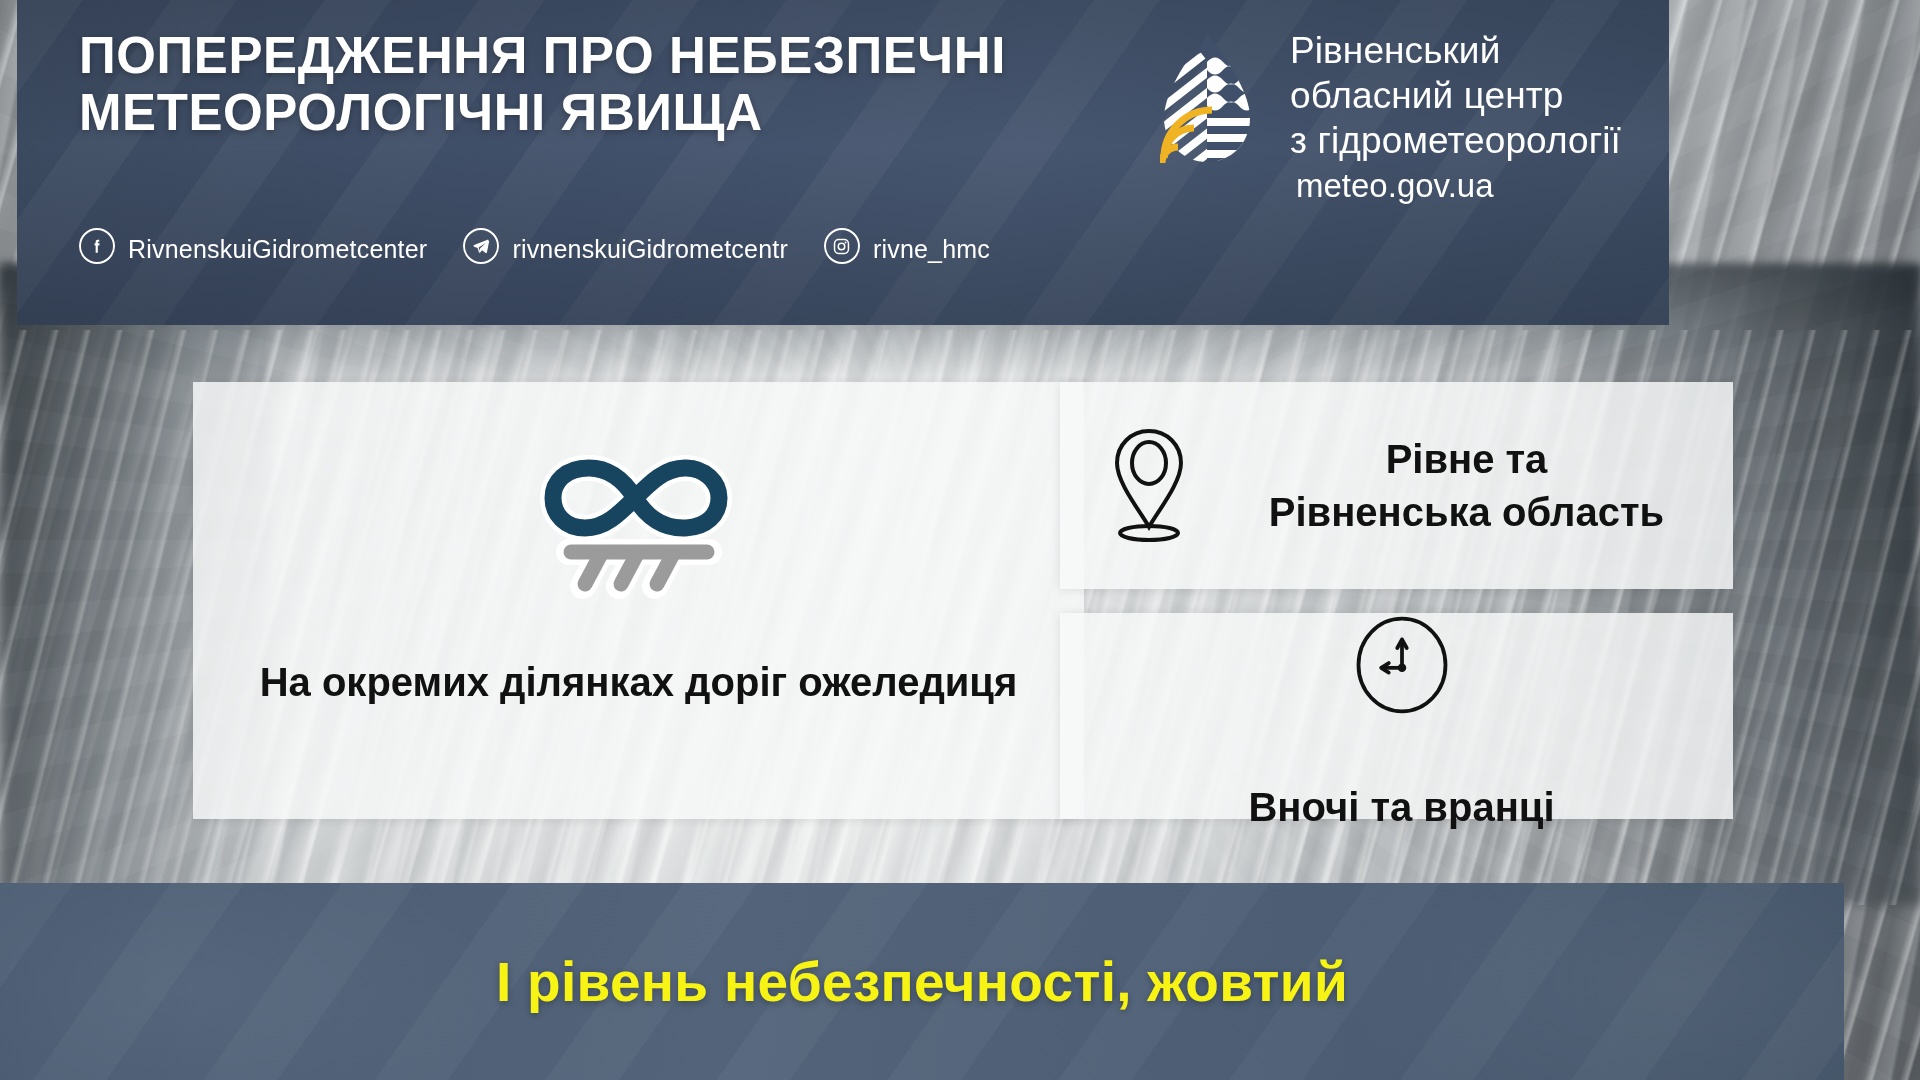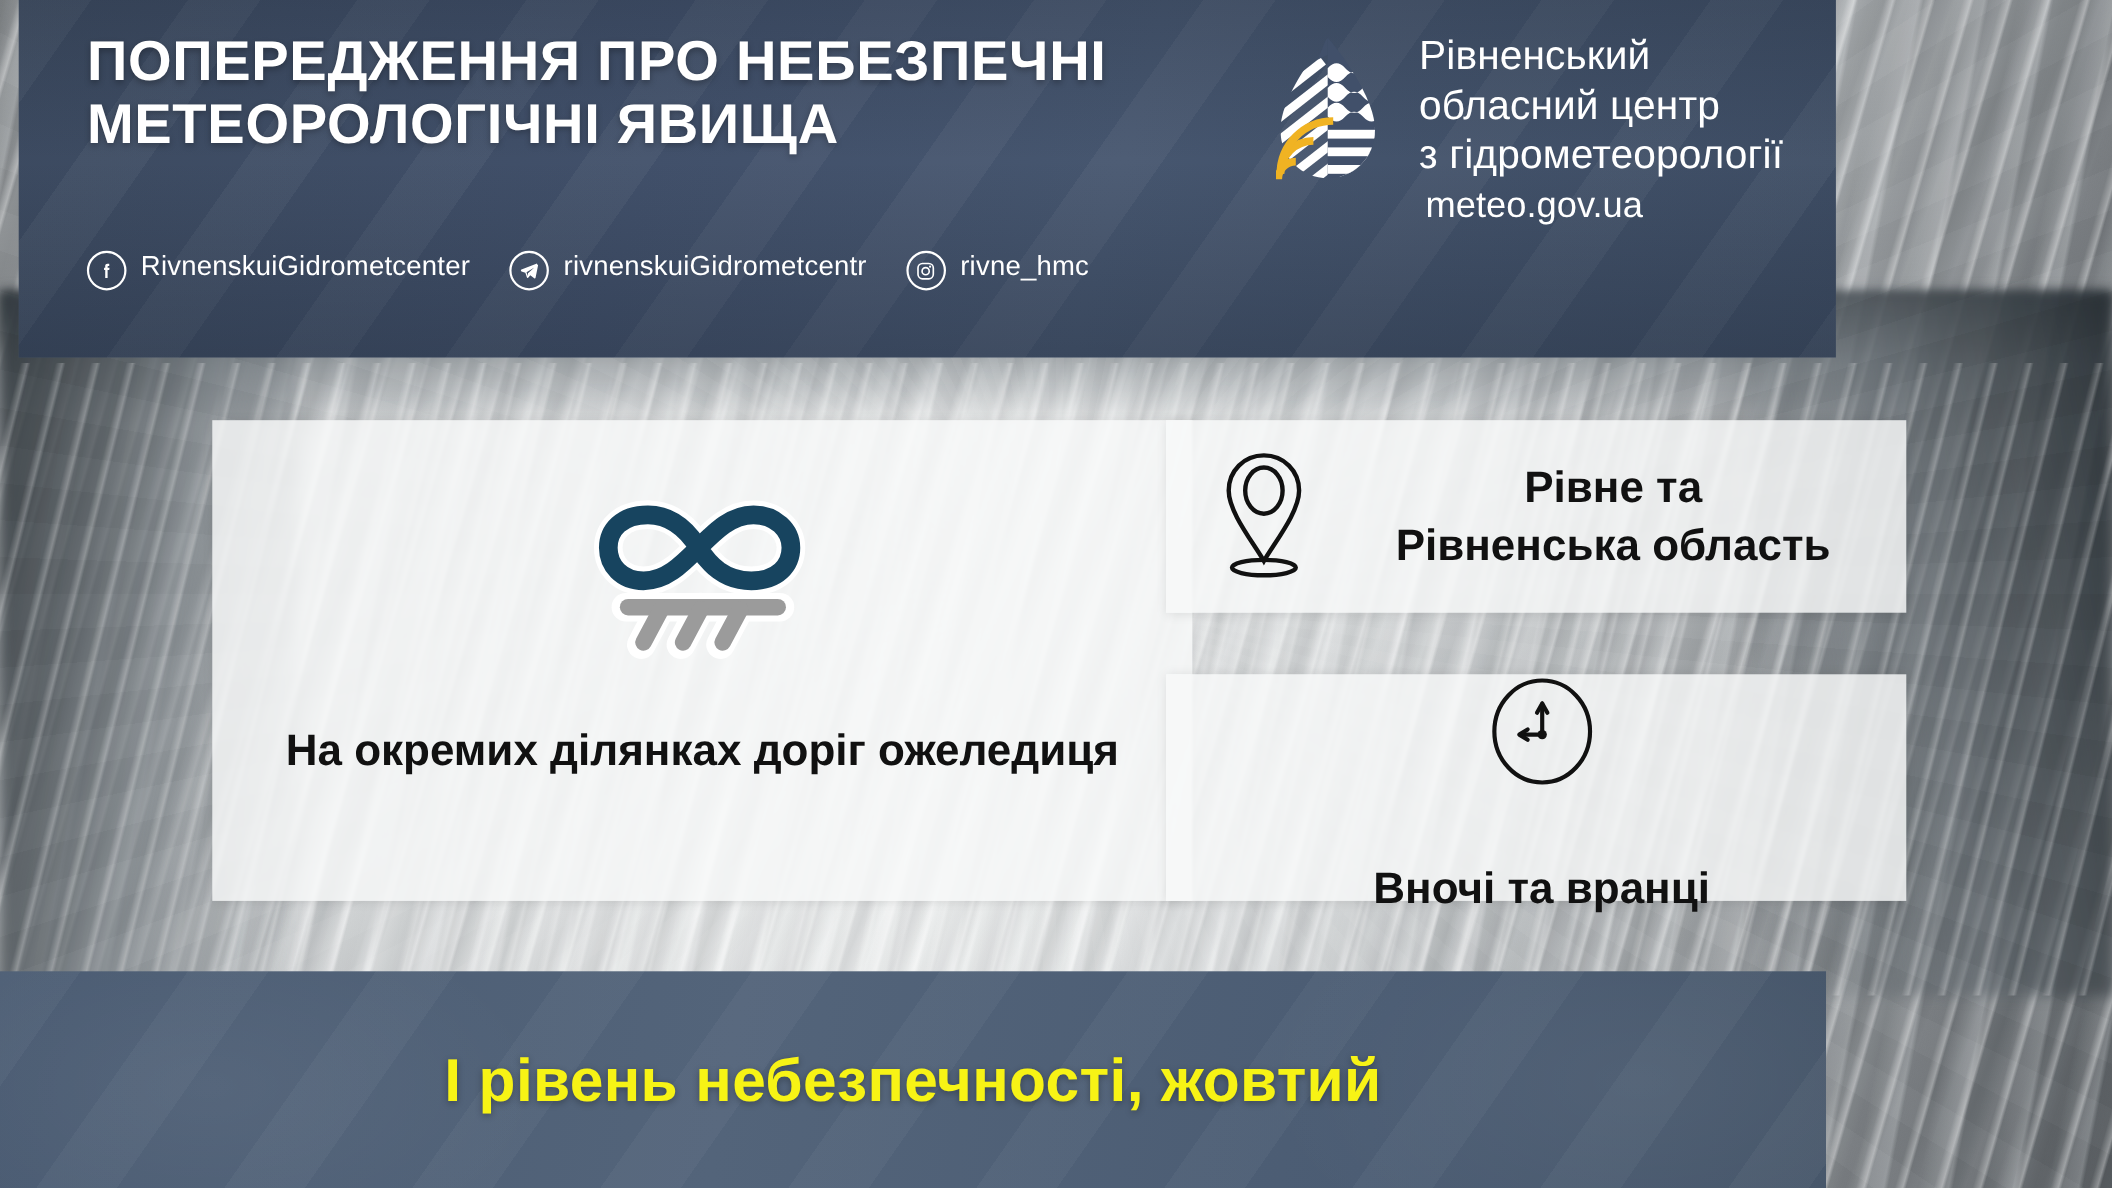--- a/index.html
+++ b/index.html
@@ -114,21 +114,21 @@
     z-index:3;
   }
   .headline .hl-line{ display:block; white-space:nowrap; }
 
   
   .social-row{
     position:absolute; left:62px; top:228px;
     display:flex; align-items:center; gap:0;
     z-index:3;
   }
-  .social-item{ display:flex; align-items:flex-start; gap:13px; margin-right:36px; }
+  .social-item{ display:flex; align-items:flex-end; gap:13px; margin-right:36px; }
   .social-item:last-child{ margin-right:0; }
   .social-badge{
     width:36px; height:36px; flex:0 0 36px;
     border:2px solid #ffffff; border-radius:50%;
     display:flex; align-items:center; justify-content:center;
     color:#ffffff;
   }
   .social-badge svg{ display:block; }
   .social-label{
     color:#ffffff; font-size:25px; font-weight:400; letter-spacing:.2px;
@@ -169,39 +169,39 @@
     justify-content:flex-start;
   }
   .hazard-icon{ width:228px; height:200px; margin-top:18px; }
   .hazard-text{
     margin-top:34px;
     font-size:40px; line-height:53px; font-weight:700;
     text-align:center; color:#111111;
   }
 
   .card-place{
-    left:1060px; top:382px; width:673px; height:175px;
+    left:1060px; top:382px; width:673px; height:207px;
     flex-direction:row; gap:40px; padding:0 34px 0 44px;
     justify-content:flex-start;
   }
   .card-time{
     left:1060px; top:613px; width:673px; height:206px;
     flex-direction:column; gap:60px; padding:0 34px 0 44px;
     justify-content:flex-start;
   }
   .card-icon{ flex:0 0 auto; }
   .card-copy{ flex:1 1 auto; text-align:center; }
   .card-copy .line{
     font-size:40px; line-height:53px; font-weight:700; color:#111111;
     white-space:nowrap;
   }
 
   
   .footer-band{
-    position:absolute; left:0; bottom:0; width:1660px; height:197px;
+    position:absolute; left:0; bottom:0; width:1844px; height:197px;
     background:
       repeating-linear-gradient(125deg,
         rgba(255,255,255,0.035) 0px,
         rgba(255,255,255,0.035) 60px,
         rgba(255,255,255,0.0) 60px,
         rgba(255,255,255,0.0) 140px),
       linear-gradient(100deg, #4a5b72 0%, #53647a 40%, #4b5c73 75%, #445468 100%);
     display:flex; align-items:center; justify-content:center;
     overflow:hidden;
   }

